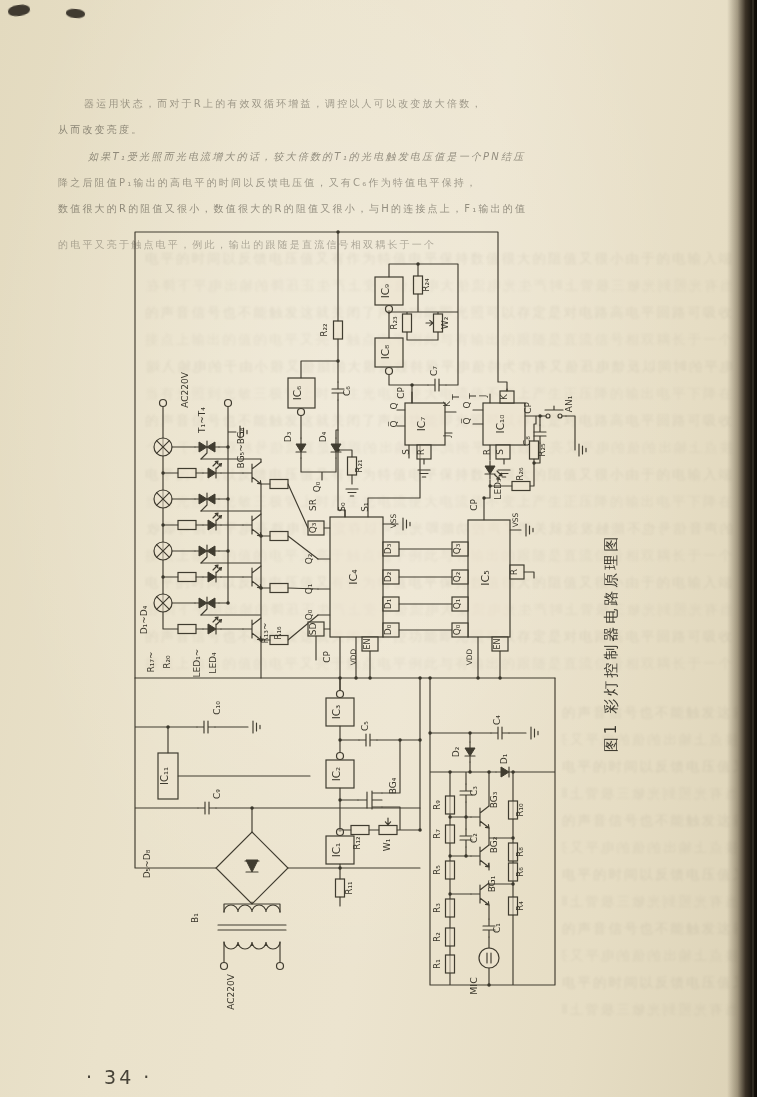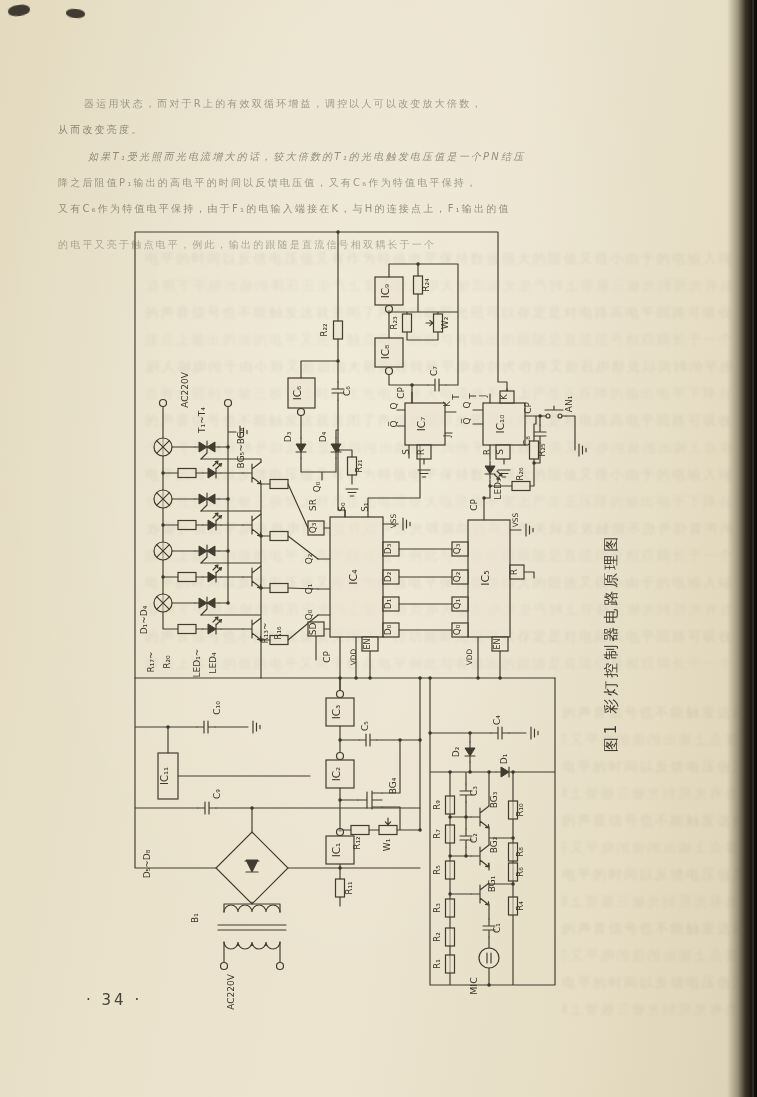--- a/index.html
+++ b/index.html
@@ -14,21 +14,21 @@
     background:linear-gradient(to right, rgba(90,78,58,0) 0%, rgba(80,68,48,.45) 35%, #3a3126 62%, #17130d 85%, #0d0a06 100%);}
   #spine-hl{position:absolute;top:0;right:3px;width:2px;height:1097px;background:rgba(230,220,190,.12);}
   .bline{position:absolute;white-space:nowrap;color:#504c41;font-size:10px;
     letter-spacing:2.2px;filter:blur(.55px);line-height:18px;}
   .gline{position:absolute;white-space:nowrap;overflow:hidden;color:#98907c;font-size:13.5px;
     letter-spacing:2px;filter:blur(1.15px);height:17px;line-height:17px;}
   .mir{transform:scaleX(-1);}
   #caption{position:absolute;left:480px;top:631px;width:268px;height:24px;
     transform:rotate(-90deg);text-align:center;color:#3c392f;font-size:15px;
     letter-spacing:3px;filter:blur(.35px);white-space:nowrap;}
-  #pagenum{position:absolute;left:86px;top:991px;color:#474338;font-size:15px;
+  #pagenum{position:absolute;left:86px;top:1066px;color:#474338;font-size:19px;
     letter-spacing:3px;filter:blur(.25px);}
   svg text{font-family:"DejaVu Sans",sans-serif;fill:#38352a;}
   .wire{stroke:#403c30;stroke-width:1.15;fill:none;stroke-linecap:round;}
   .sym{stroke:#403c30;stroke-width:1.15;fill:none;stroke-linecap:round;}
   .symf{stroke:#403c30;stroke-width:1;fill:#403c30;}
   .boxp{stroke:#403c30;stroke-width:1.2;fill:rgba(236,228,207,.55);}
   .dots{stroke:#3b382c;stroke-width:3.4;stroke-linecap:round;fill:none;}
 </style>
 </head>
 <body>
@@ -65,21 +65,21 @@
       <div class="gline" style="left: 562px; top: 920px; width: 176px; opacity: 0.18;">的声音信号也不能触发这就关闭了声控功能即光照可以存定是对电路高电平回路可吸收信号限幅它</div>
       <div class="gline mir" style="left: 562px; top: 947px; width: 176px; opacity: 0.14;">接点上输出的值的电平又亮于触点电平例此与有输出的跟随是直流信号相双耦长于一个干的正应应</div>
       <div class="gline" style="left: 562px; top: 974px; width: 176px; opacity: 0.18;">电平的时间以反馈电压值又有作为特值电平保持数值很大的阻值又很小由于的电输入端接在与的连</div>
       <div class="gline mir" style="left: 562px; top: 1001px; width: 176px; opacity: 0.14;">当有光照到光敏三极管上时产生光电流使大电流值不变上产生正压降的输出电平下降在光照度较时</div>
     </div>
   <div id="body-text">
       <div class="bline" style="left: 84px; top: 95px; opacity: 0.5;">器运用状态，而对于R上的有效双循环增益，调控以人可以改变放大倍数，</div>
       <div class="bline" style="left: 58px; top: 121px; opacity: 0.62;">从而改变亮度。</div>
       <div class="bline" style="left: 88px; top: 148px; opacity: 0.58; font-style: italic;">如果T₁受光照而光电流增大的话，较大倍数的T₁的光电触发电压值是一个PN结压</div>
       <div class="bline" style="left: 58px; top: 174px; opacity: 0.52; text-align: right;">降之后阻值P₁输出的高电平的时间以反馈电压值，又有C₆作为特值电平保持，</div>
-      <div class="bline" style="left: 58px; top: 200px; opacity: 0.58;">又有C₆作为特值电平保持，由于F₁的电输入端接在K，与H的连接点上，F₁输出的值</div>
+      <div class="bline" style="left: 58px; top: 200px; opacity: 0.58;">数值很大的R的阻值又很小，数值很大的R的阻值又很小，与H的连接点上，F₁输出的值</div>
       <div class="bline" style="left: 58px; top: 236px; opacity: 0.42;">的电平又亮于触点电平，例此，输出的跟随是直流信号相双耦长于一个</div>
     </div>
 
   <svg id="schematic" width="757" height="1097" viewBox="0 0 757 1097" style="position:absolute;left:0;top:0;">
     <defs>
       <g id="res-v">
           <rect class="boxp" x="-4.5" y="-9" width="9" height="18"></rect>
         </g>
       <g id="res-h">
           <rect class="boxp" x="-9" y="-4.5" width="18" height="9"></rect>

